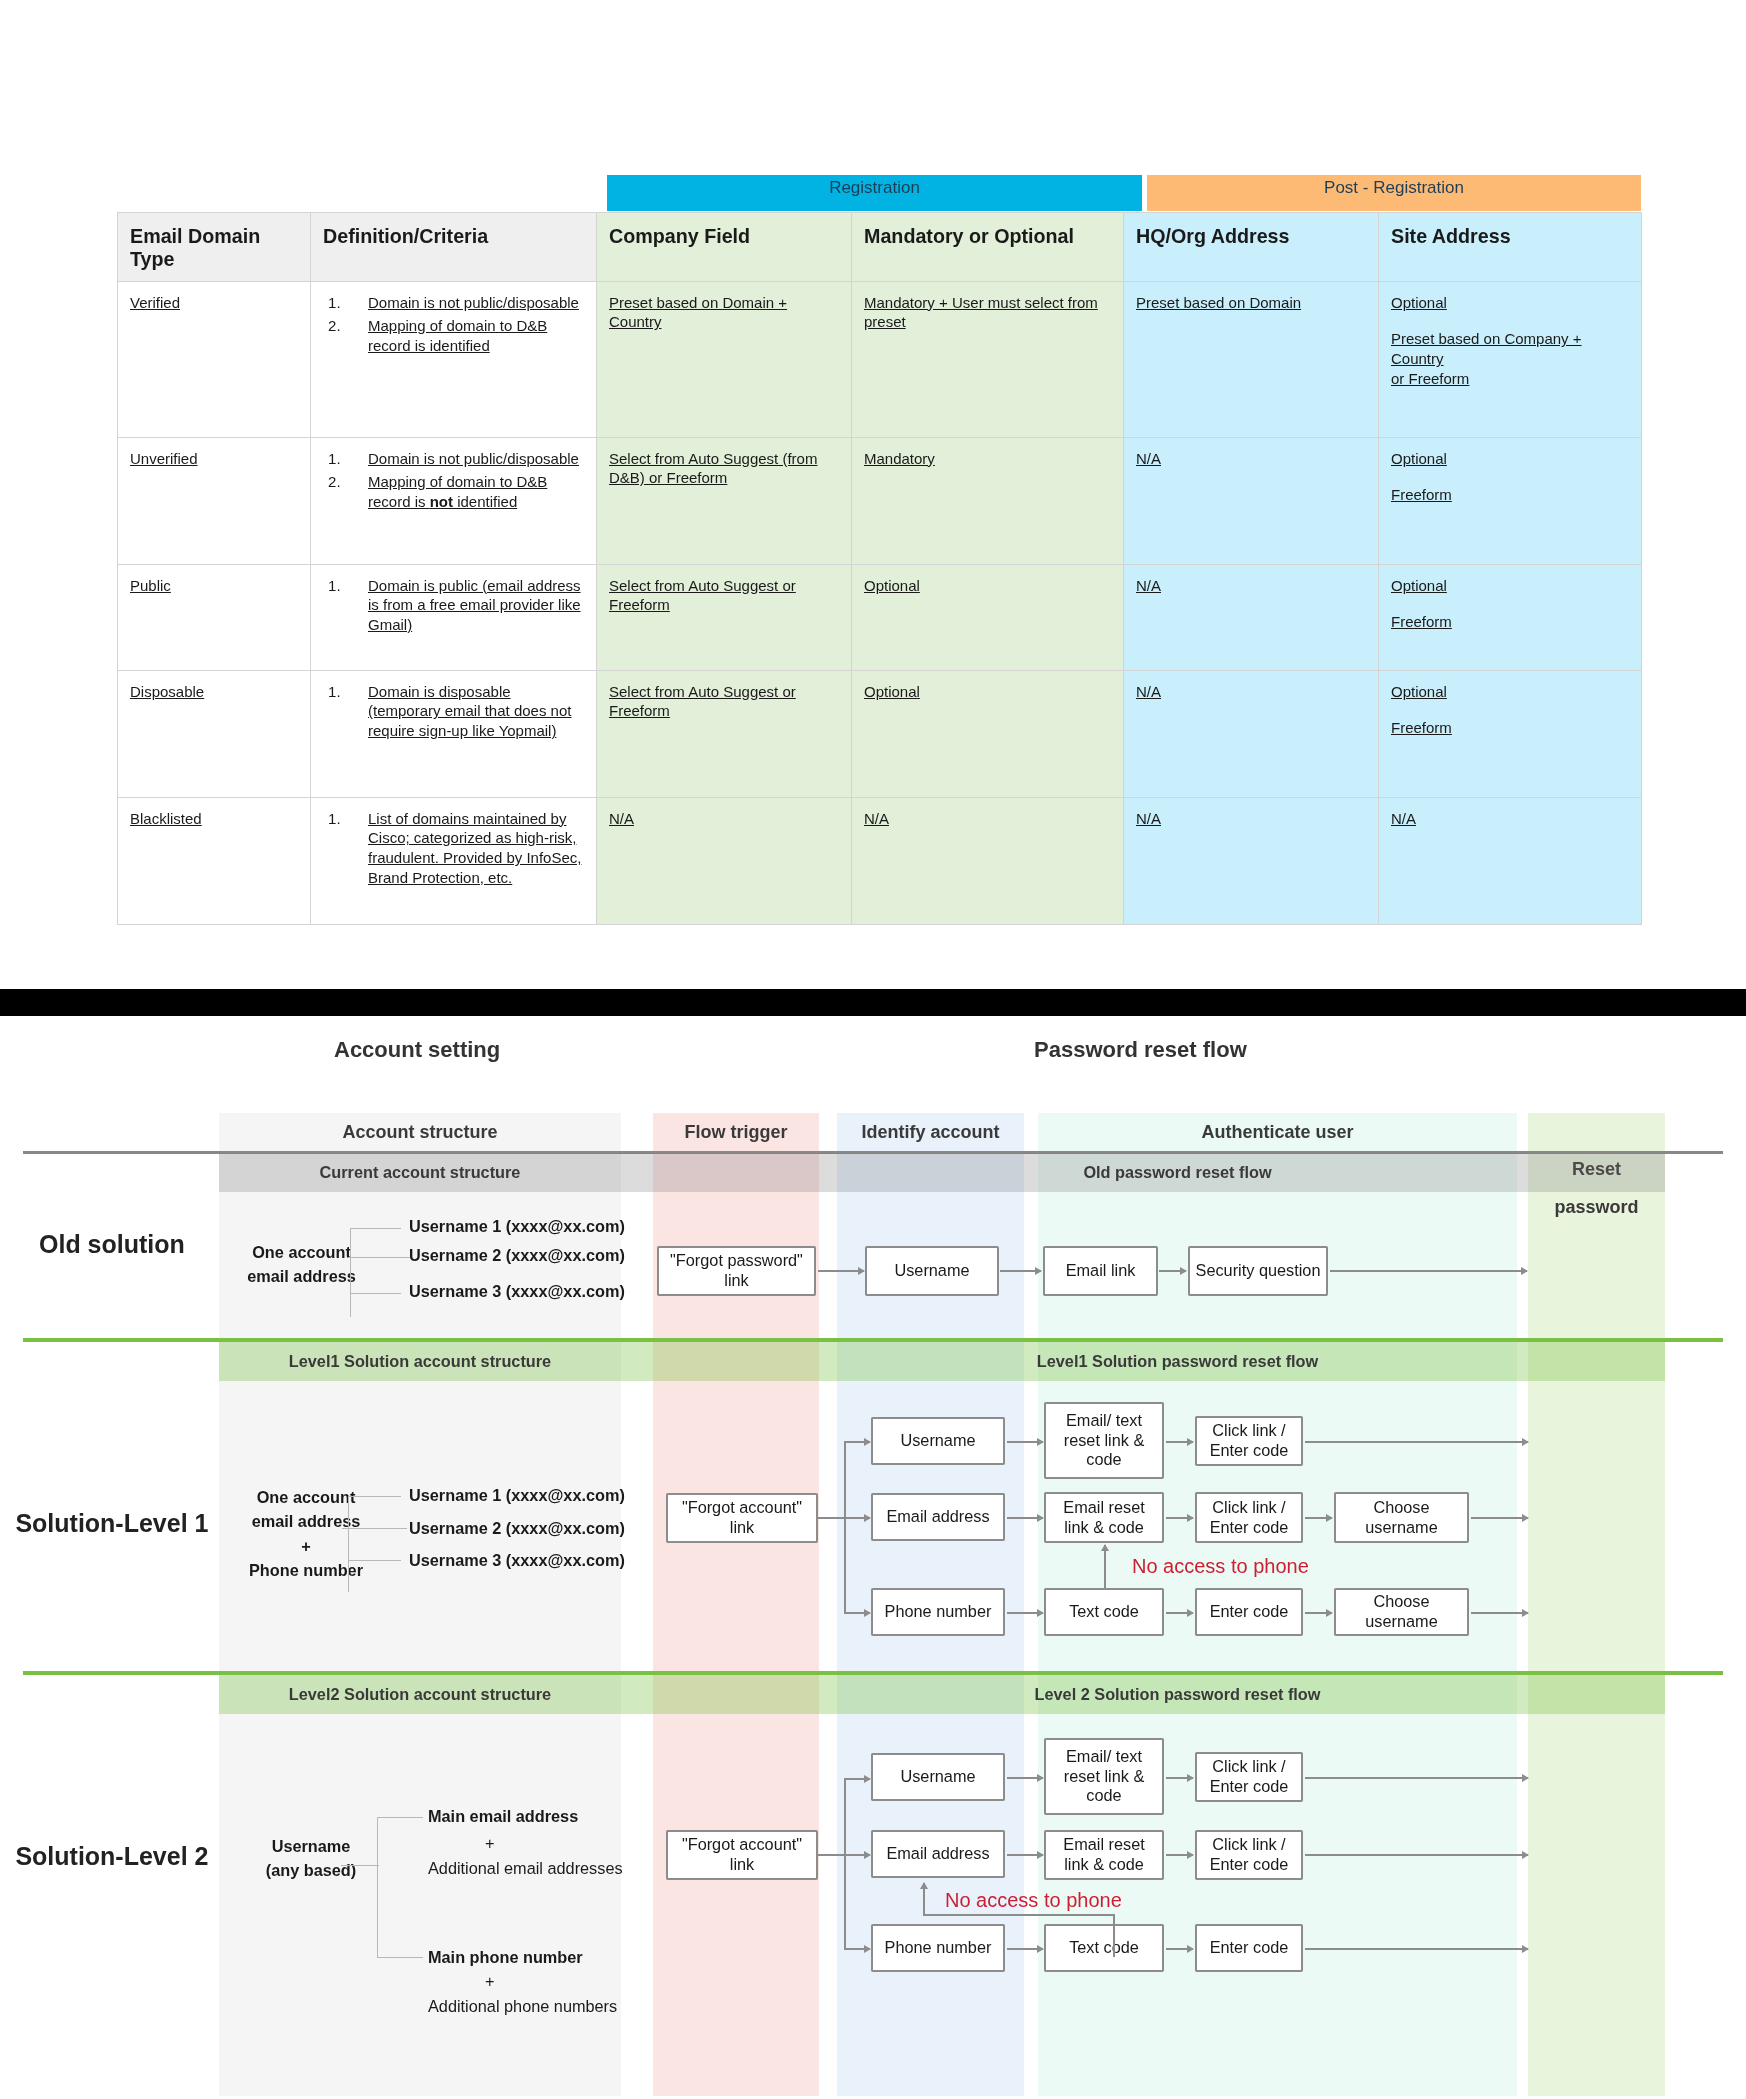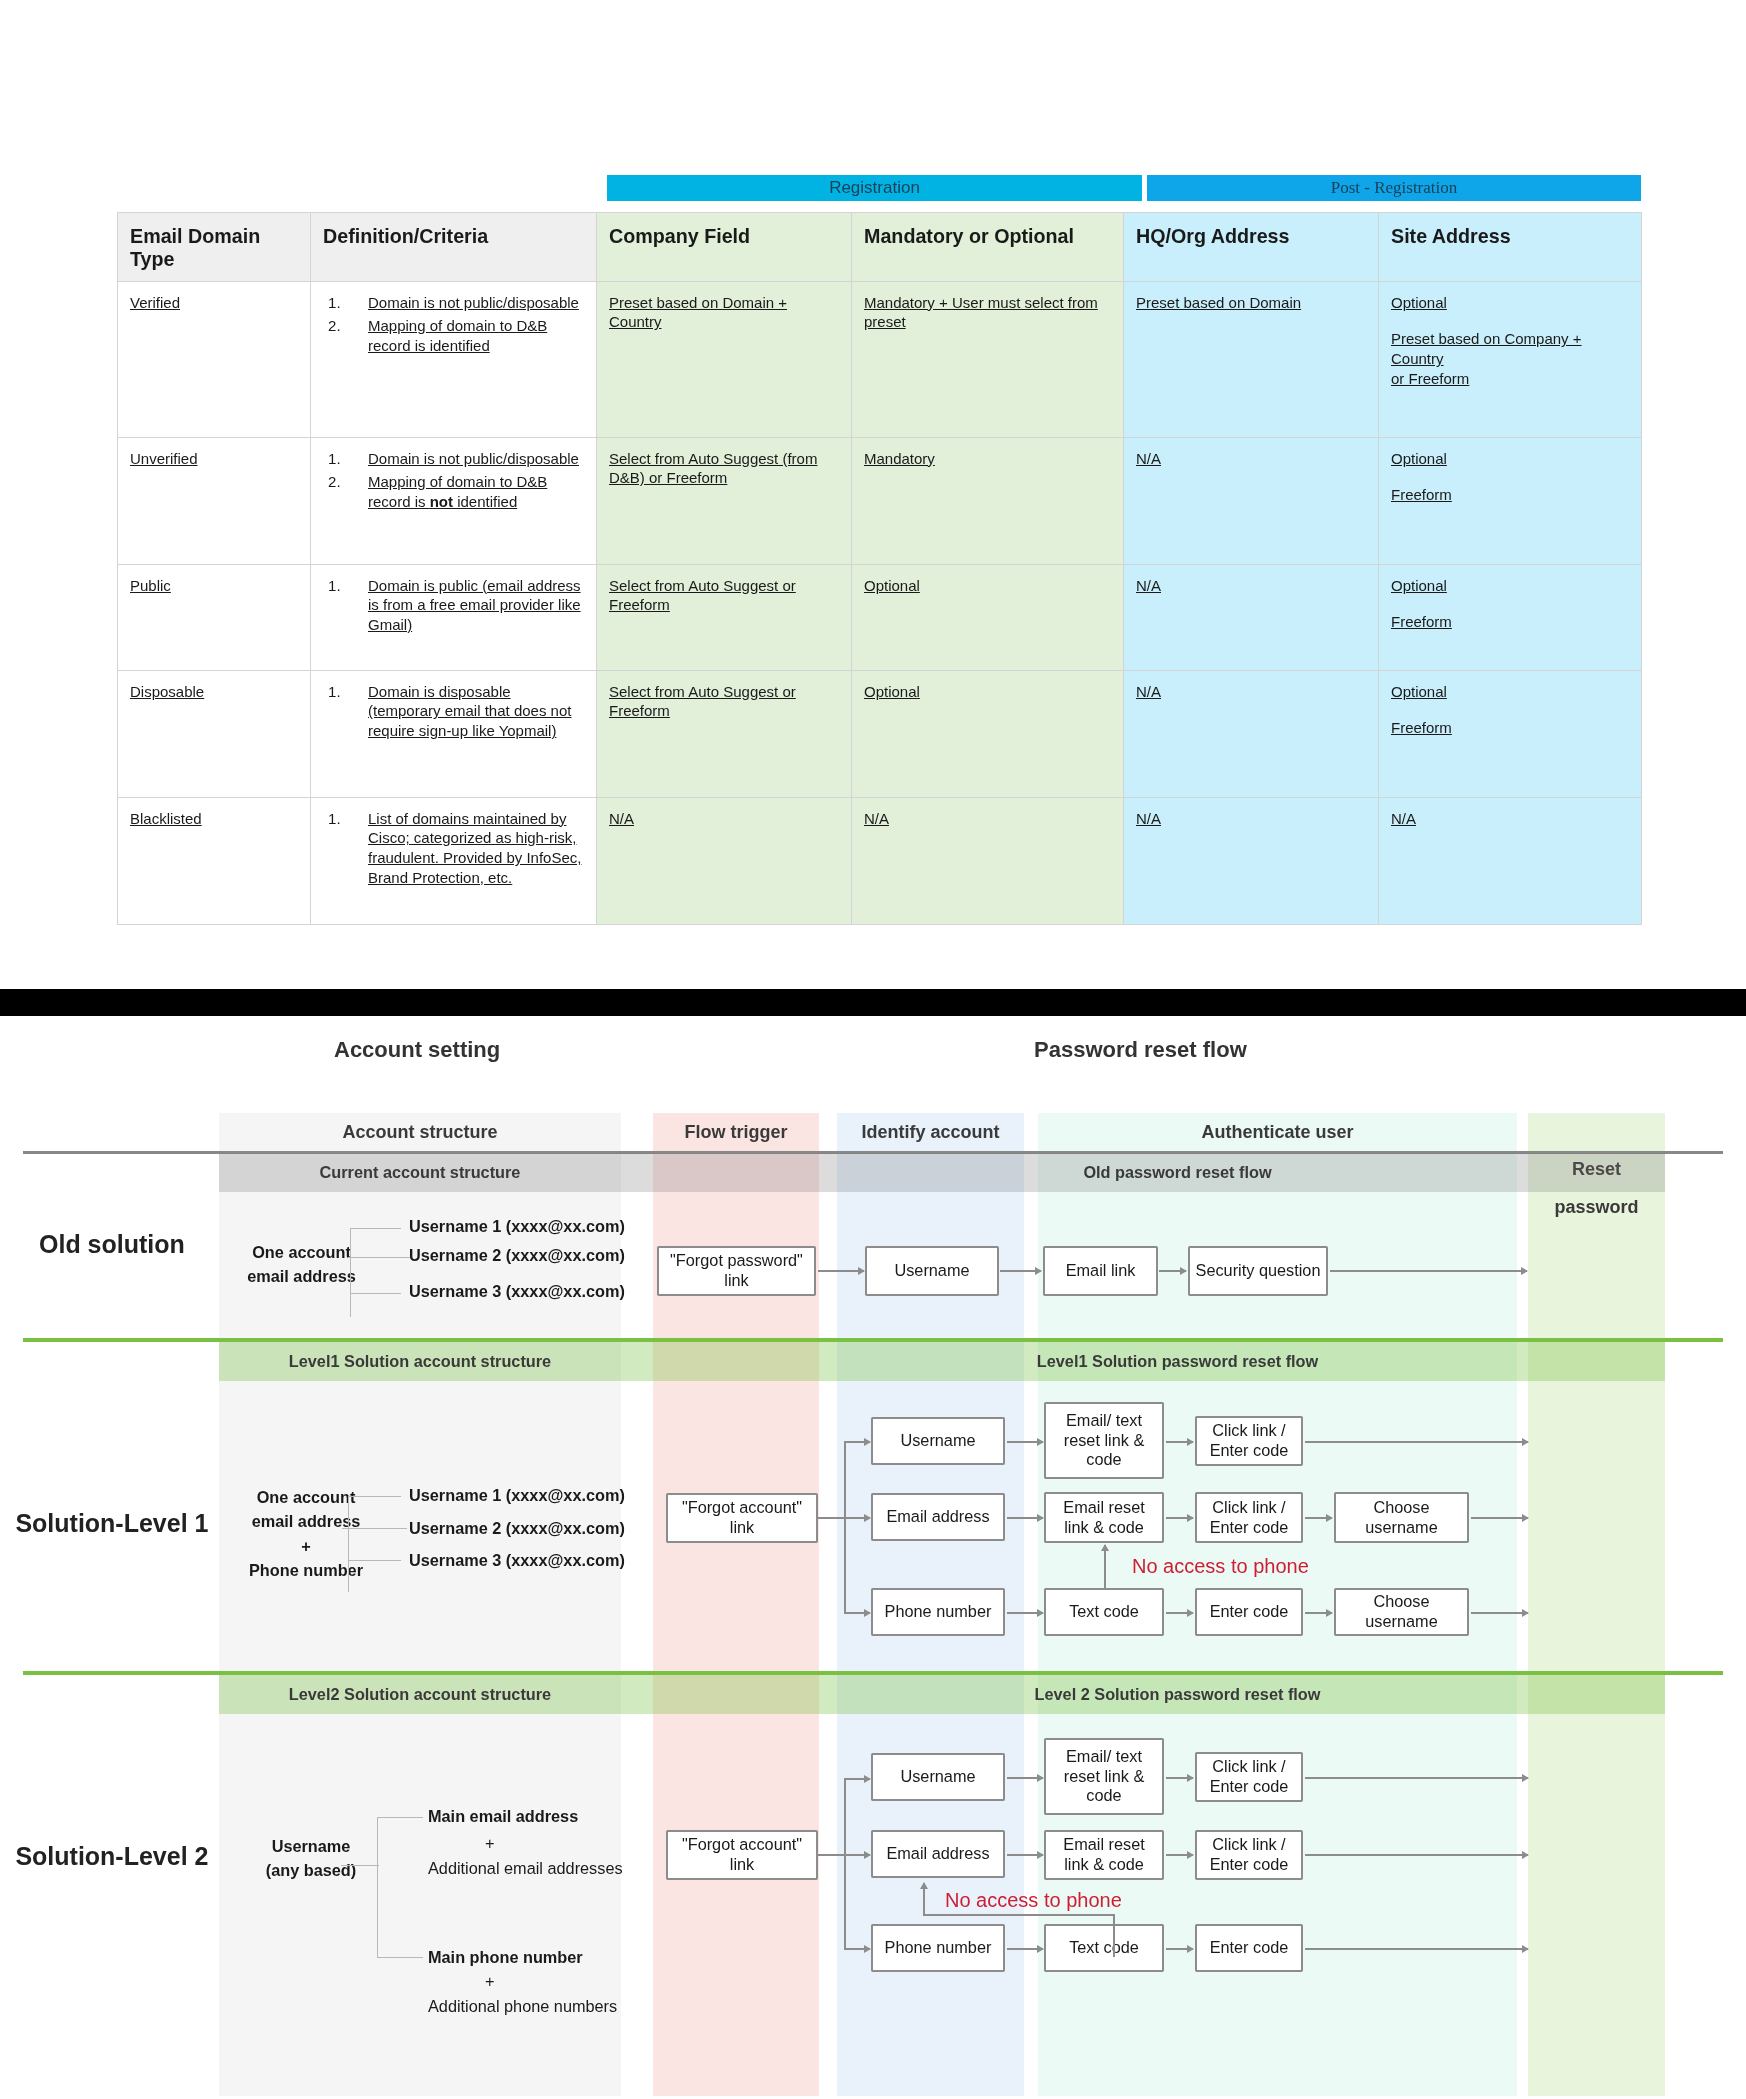--- a/index.html
+++ b/index.html
@@ -16,25 +16,25 @@
   
   #slide1 { position:absolute; left:0; top:0; width:1746px; height:989px; background:#fff; }
 
   #page-title {
     position:absolute; left:101px; top:81px;
     font-size:65px; font-weight:400; color:#125a7d;
     letter-spacing:-0.9px; line-height:1;
   }
 
   .grp-band {
-    position:absolute; top:175px; height:26px;
+    position:absolute; top:175px; height:36px;
     font-size:17px; color:#1c3f57; text-align:center; line-height:26px;
   }
   #grp-registration { left:607px; width:535px; background:#00b3e3; }
-  #grp-postreg { left:1147px; width:494px; background:#0ea5e9;font-family:Liberation Serif, serif; }
+  #grp-postreg { left:1147px; width:494px; background:#fdba74; }
 
   #dm-table {
     position:absolute; left:117px; top:212px;
     width:1524px;
     border-collapse:collapse;
     table-layout:fixed;
   }
   #dm-table td, #dm-table th { border:0.9px solid #d4d4d4; vertical-align:top; padding:10.3px 12px; }
   #dm-table thead th {
     background:#efefef; font-size:19.7px; font-weight:bold; text-align:left;

